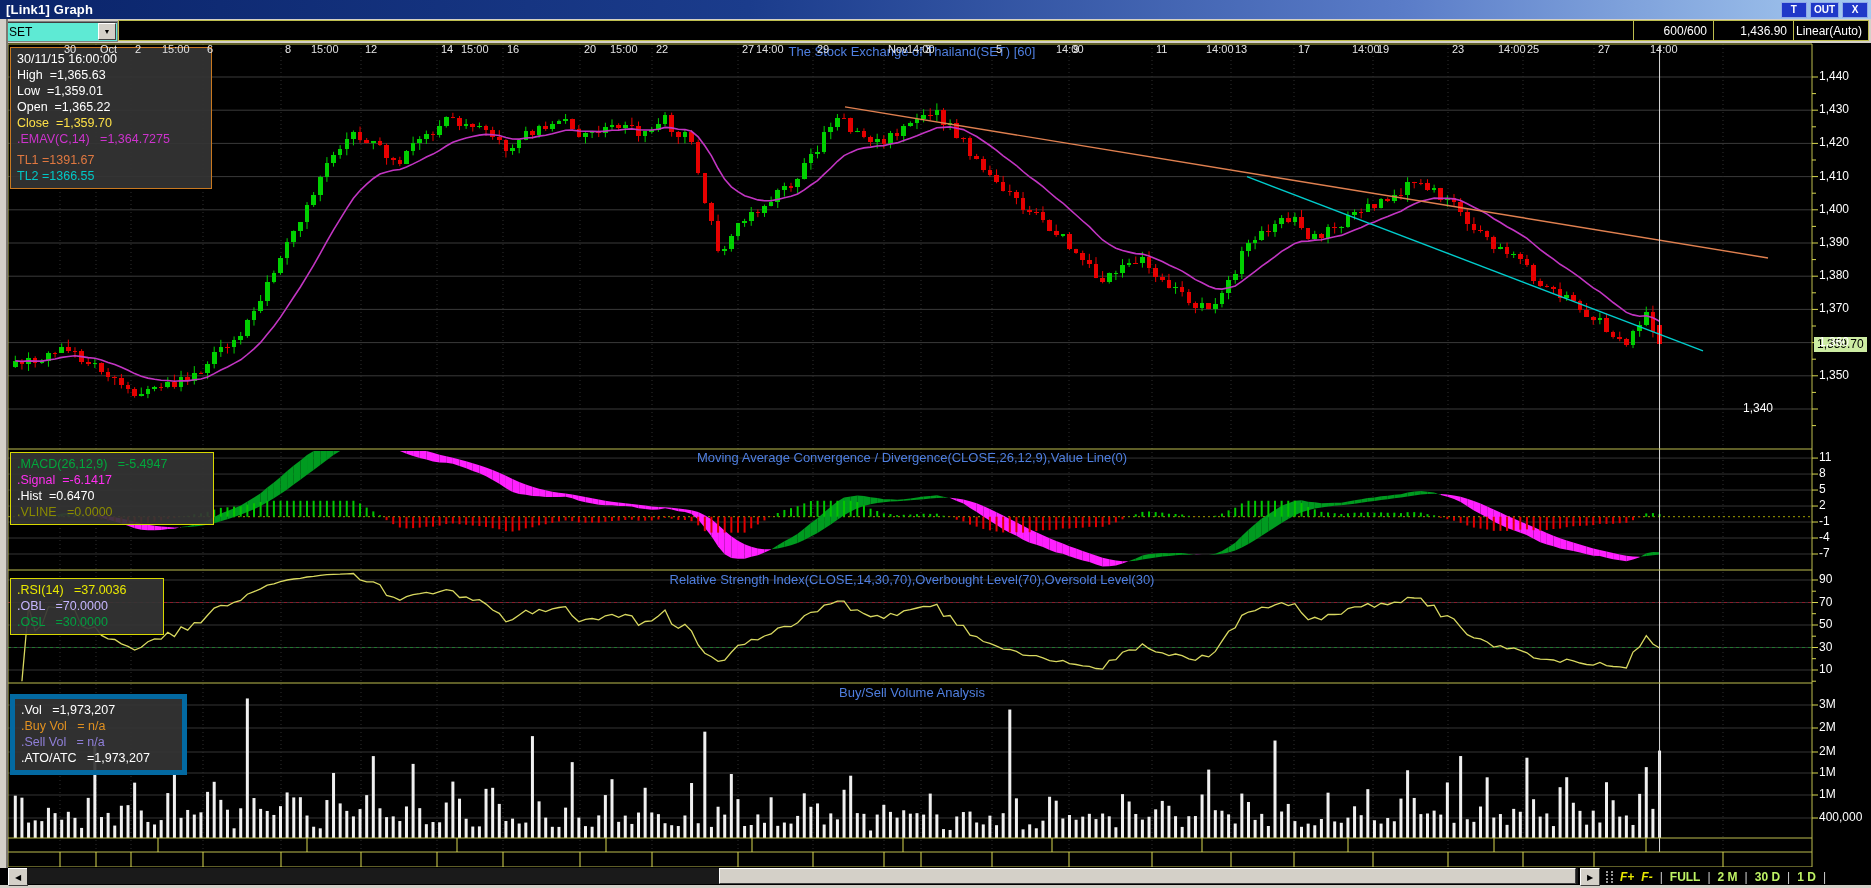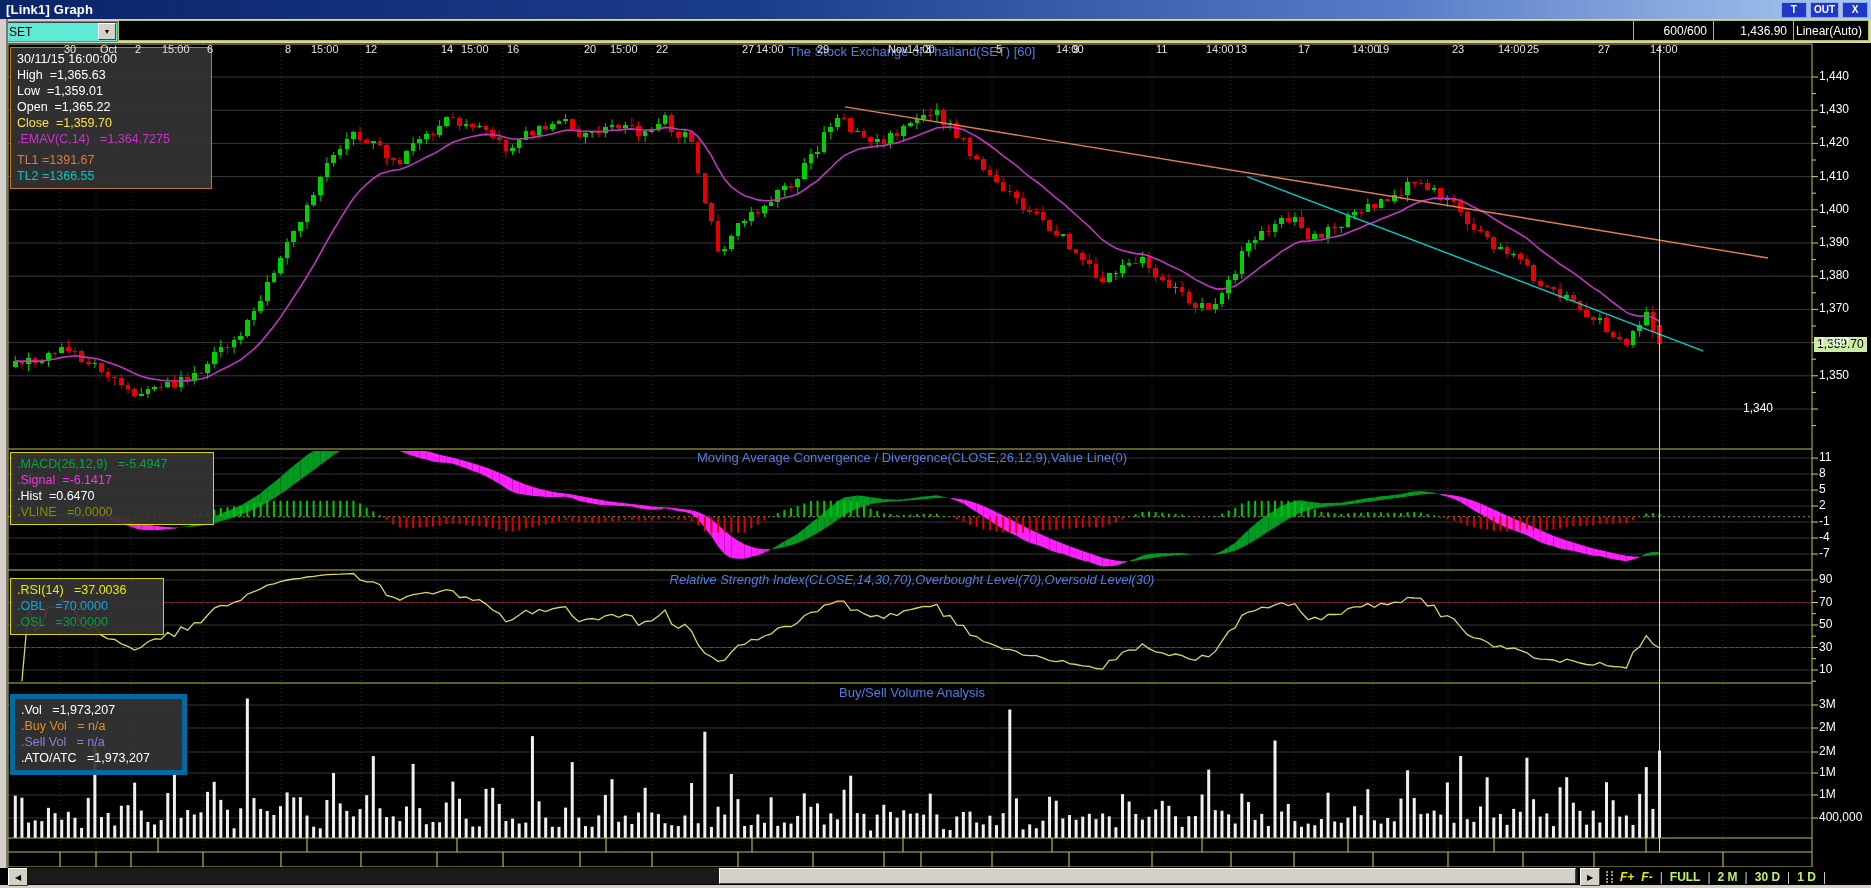--- a/index.html
+++ b/index.html
@@ -1491,21 +1491,21 @@
           <line x1="1052" y1="795" x2="1052" y2="809" stroke="#d8d850"></line>
           <line x1="1202" y1="795" x2="1202" y2="809" stroke="#d8d850"></line>
           <line x1="1348" y1="795" x2="1348" y2="809" stroke="#d8d850"></line>
           <line x1="1494" y1="795" x2="1494" y2="809" stroke="#d8d850"></line>
           <line x1="1646" y1="795" x2="1646" y2="809" stroke="#d8d850"></line>
         </g>
       </svg>
 
     <div class="ptitle" style="left:412px;top:1px;">The Stock Exchange of Thailand(SET) [60]</div>
     <div class="ptitle" style="left:412px;top:407px;">Moving Average Convergence / Divergence(CLOSE,26,12,9),Value Line(0)</div>
-    <div class="ptitle" style="left:412px;top:529px;font-style:italic;">Relative Strength Index(CLOSE,14,30,70),Overbought Level(70),Oversold Level(30)</div>
+    <div class="ptitle" style="left:412px;top:529px;">Relative Strength Index(CLOSE,14,30,70),Overbought Level(70),Oversold Level(30)</div>
     <div class="ptitle" style="left:412px;top:642px;">Buy/Sell Volume Analysis</div>
 
     <div class="infobox" style="left:10px;top:4px;width:188px;border:1px solid #c87820;">
       <div style="color: rgb(255, 255, 255);">30/11/15 16:00:00</div>
       <div style="color: rgb(255, 255, 255);">High  =1,365.63</div>
       <div style="color: rgb(255, 255, 255);">Low  =1,359.01</div>
       <div style="color: rgb(255, 255, 255);">Open  =1,365.22</div>
       <div style="color: #fde047;">Close  =1,359.70</div>
       <div style="color: rgb(204, 51, 204);">.EMAV(C,14)   =1,364.7275</div>
       <div style="margin-top: 5px; color: rgb(224, 120, 64);">TL1 =1391.67</div>
@@ -1514,21 +1514,21 @@
 
     <div class="infobox" style="left:10px;top:409px;width:190px;border:1px solid #d8d800;">
       <div style="color: rgb(0, 168, 60);">.MACD(26,12,9)   =-5.4947</div>
       <div style="color: rgb(255, 46, 240);">.Signal  =-6.1417</div>
       <div style="color: rgb(255, 255, 255);">.Hist  =0.6470</div>
       <div style="color: rgb(138, 138, 0);">.VLINE   =0.0000</div>
     </div>
 
     <div class="infobox" style="left:10px;top:535px;width:140px;border:1px solid #d8d800;">
       <div style="color: rgb(232, 232, 0);">.RSI(14)   =37.0036</div>
-      <div style="color: #0ea5e9;">.OBL   =70.0000</div>
+      <div style="color: #c4b5fd;">.OBL   =70.0000</div>
       <div style="color: rgb(0, 160, 64);">.OSL   =30.0000</div>
     </div>
 
     <div class="infobox" style="left:10px;top:651px;width:155px;border:5px solid #0369a1;">
       <div style="color: rgb(255, 255, 255);">.Vol   =1,973,207</div>
       <div style="color: rgb(224, 144, 32);">.Buy Vol   = n/a</div>
       <div style="color: rgb(143, 127, 216);">.Sell Vol   = n/a</div>
       <div style="color: rgb(255, 255, 255);">.ATO/ATC   =1,973,207</div>
     </div>
 

